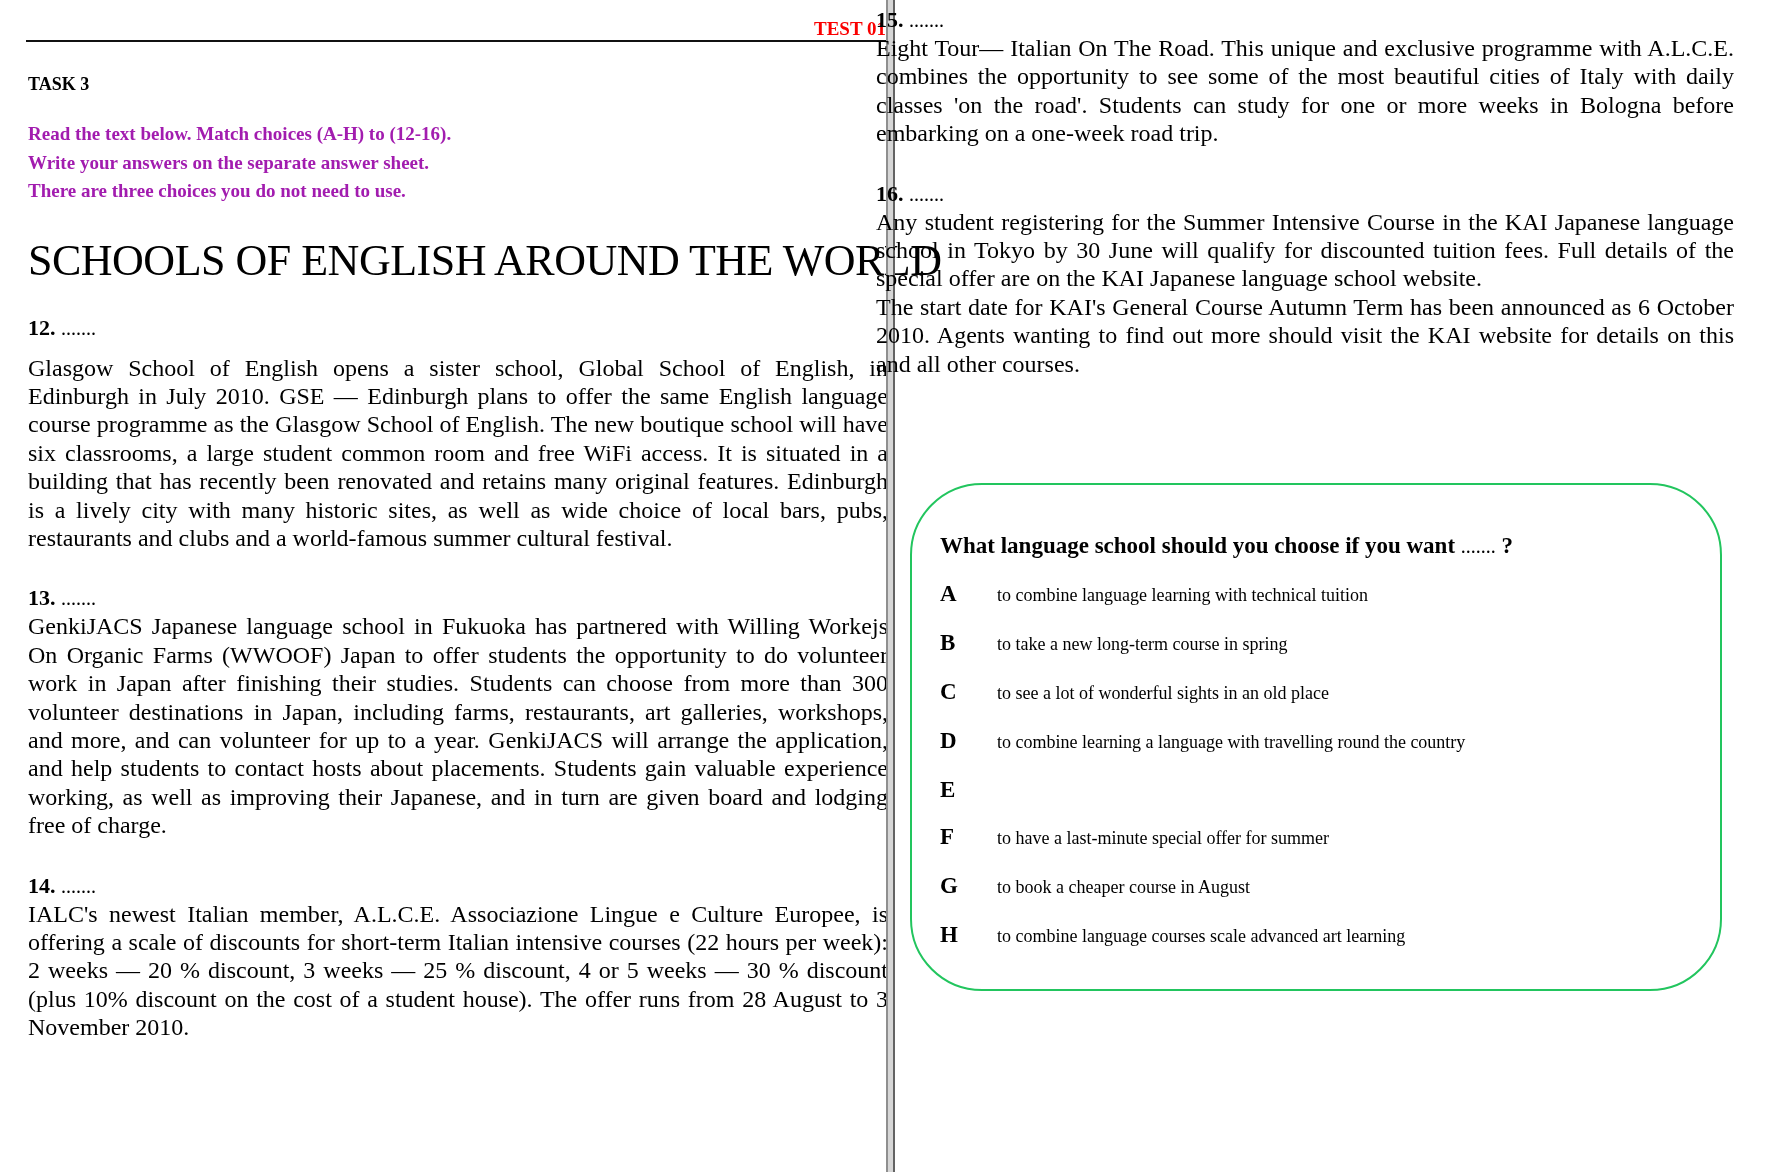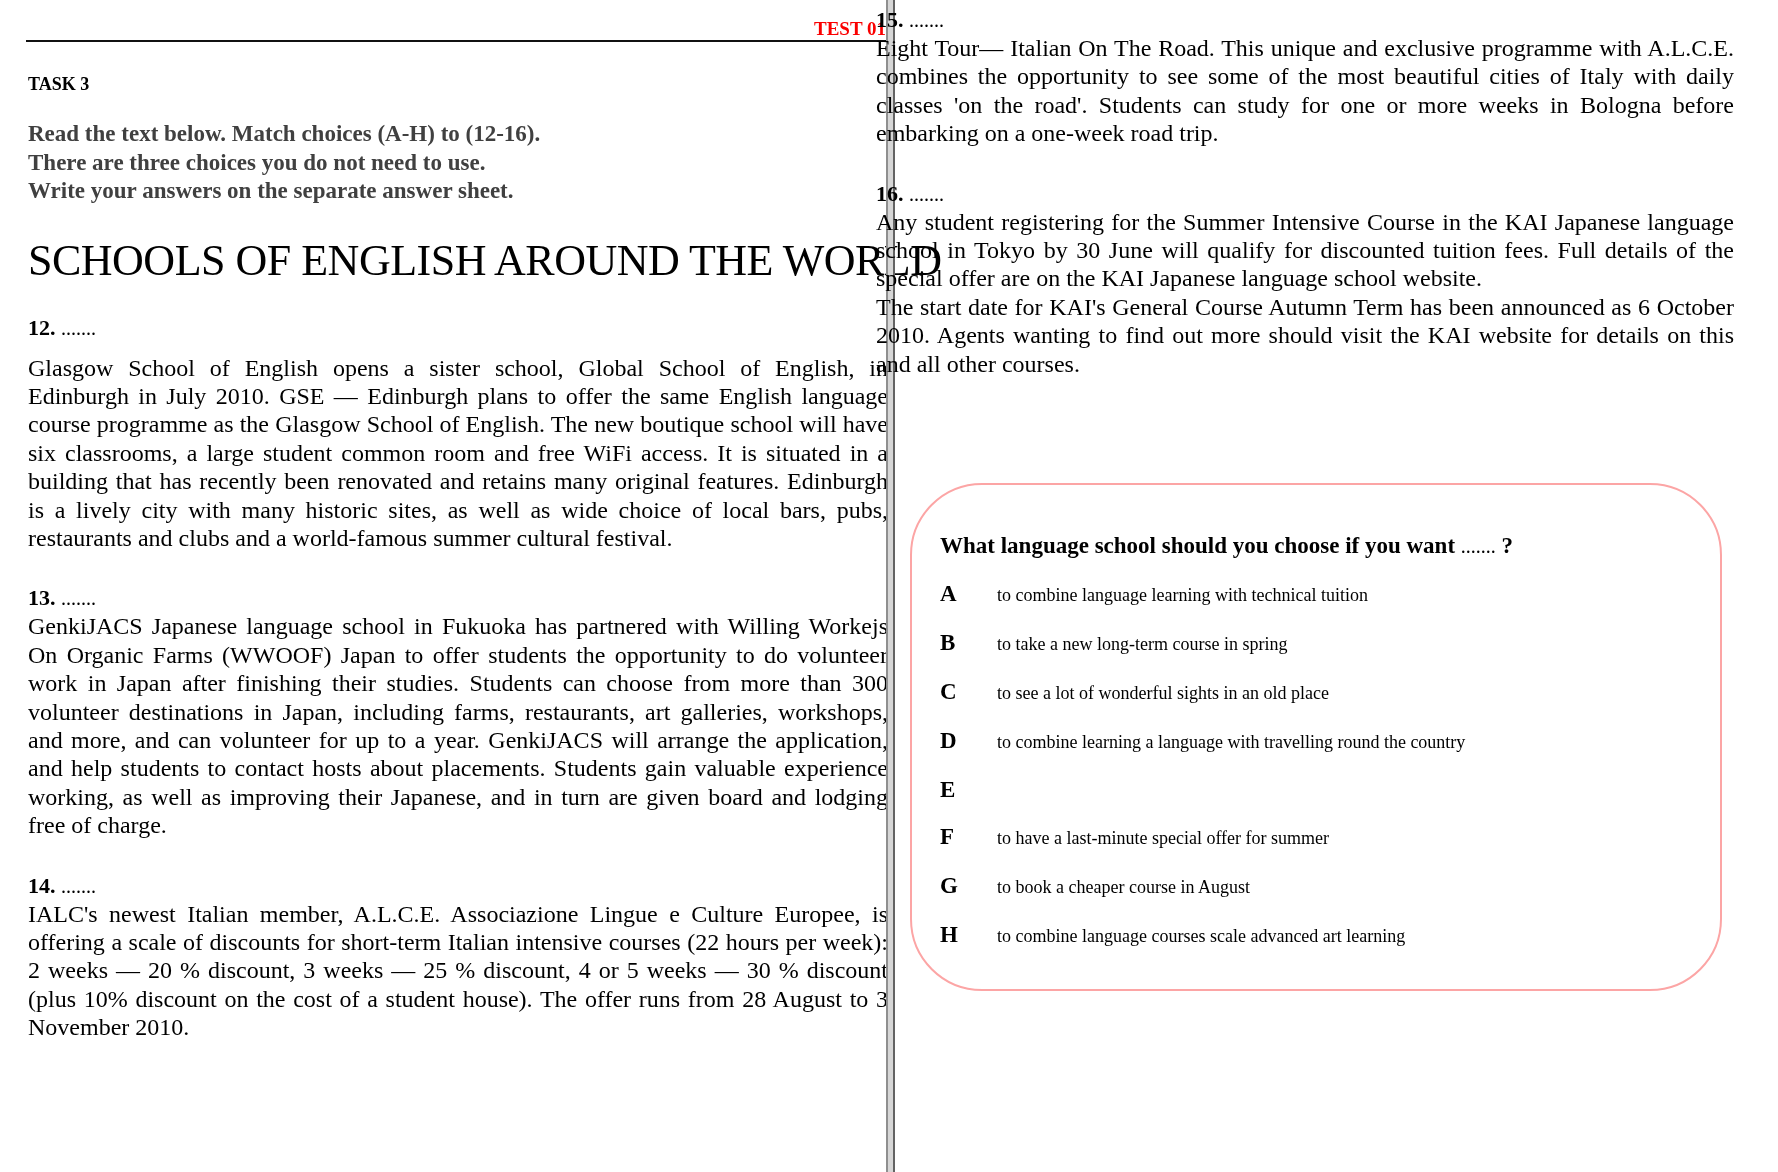--- a/index.html
+++ b/index.html
@@ -22,21 +22,21 @@
   .test-label {
     text-align: right; color: #fa0000; font-weight: bold;
     font-size: 19px; margin: 6px 2px 1px 0; line-height: 21px;
   }
   .top-rule { border: none; border-top: 2px solid #111; margin: 0; }
 
   .task-title { font-weight: bold; font-size: 18px; margin: 32px 0 0 2px; }
 
   .instructions { margin: 25px 0 0 2px; }
   .instr-line {
-    color: #404040; font-weight: bold; font-size: 23px; line-height: 28.5px;
+    color: #a21caf; font-weight: bold; font-size: 19px; line-height: 28.5px;
   }
 
   .main-title {
     font-size: 44px; letter-spacing: -0.5px; white-space: nowrap;
     margin: 30px 0 0 2px; line-height: 50px; font-weight: normal;
   }
 
   .item-heading { font-size: 22px; font-weight: bold; margin: 32px 0 0 2px; line-height: 28px; }
   .item-heading.first { margin-top: 0; }
   .item-heading.gap-after { margin-bottom: 12px; margin-top: 28px; }
@@ -44,42 +44,42 @@
 
   .para {
     font-size: 24px; line-height: 28.4px; text-align: justify;
     margin: 0 0 0 2px;
   }
 
   .question-box {
     box-sizing: border-box;
     margin: 105px 0 0 36px;
     width: 812px; height: 508px;
-    border: 2px solid #fca5a5; border-radius: 72px;
+    border: 2px solid #22c55e; border-radius: 72px;
     padding: 46px 34px 0 28px;
   }
   .qb-header { font-size: 23px; font-weight: bold; line-height: 29px; }
   .qb-header .dots { font-weight: normal; font-size: 20px; }
   .choice-row { display: flex; align-items: baseline; margin-top: 18px; line-height: 29px; }
   .choice-letter { font-weight: bold; font-size: 23px; width: 57px; flex: none; }
   .choice-text { font-size: 18px; }
 </style>
 </head>
 <body>
 
 <div class="left-col">
   <div class="test-label">TEST 01</div>
   <hr class="top-rule">
 
   <div class="task-title">TASK 3</div>
 
   <div class="instructions">
     <div class="instr-line">Read the text below. Match choices (A-H) to (12-16).</div>
+    <div class="instr-line">Write your answers on the separate answer sheet.</div>
     <div class="instr-line">There are three choices you do not need to use.</div>
-    <div class="instr-line">Write your answers on the separate answer sheet.</div>
   </div>
 
   <div class="main-title">SCHOOLS OF ENGLISH AROUND THE WORLD</div>
 
   <div class="item-heading gap-after">
     <span>12.</span>
     <span class="dots">.......</span>
   </div>
   <p class="para">Glasgow School of English opens a sister school, Global School of English, in Edinburgh in July 2010. GSE — Edinburgh plans to offer the same English language course programme as the Glasgow School of English. The new boutique school will have six classrooms, a large student common room and free WiFi access. It is situated in a building that has recently been renovated and retains many original features. Edinburgh is a lively city with many historic sites, as well as wide choice of local bars, pubs, restaurants and clubs and a world-famous summer cultural festival.</p>
 

